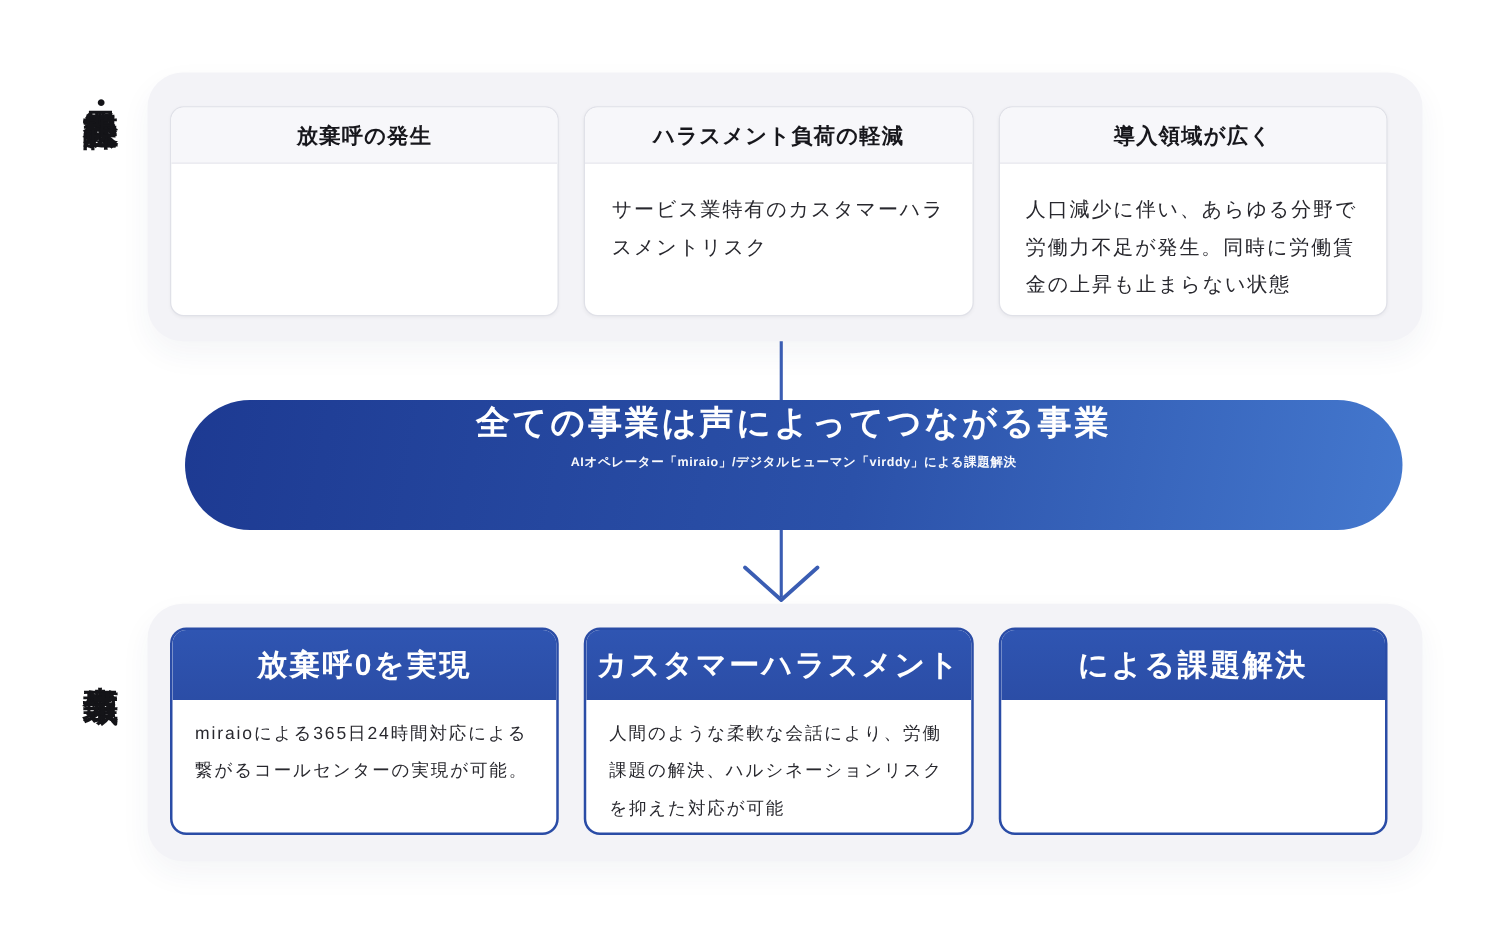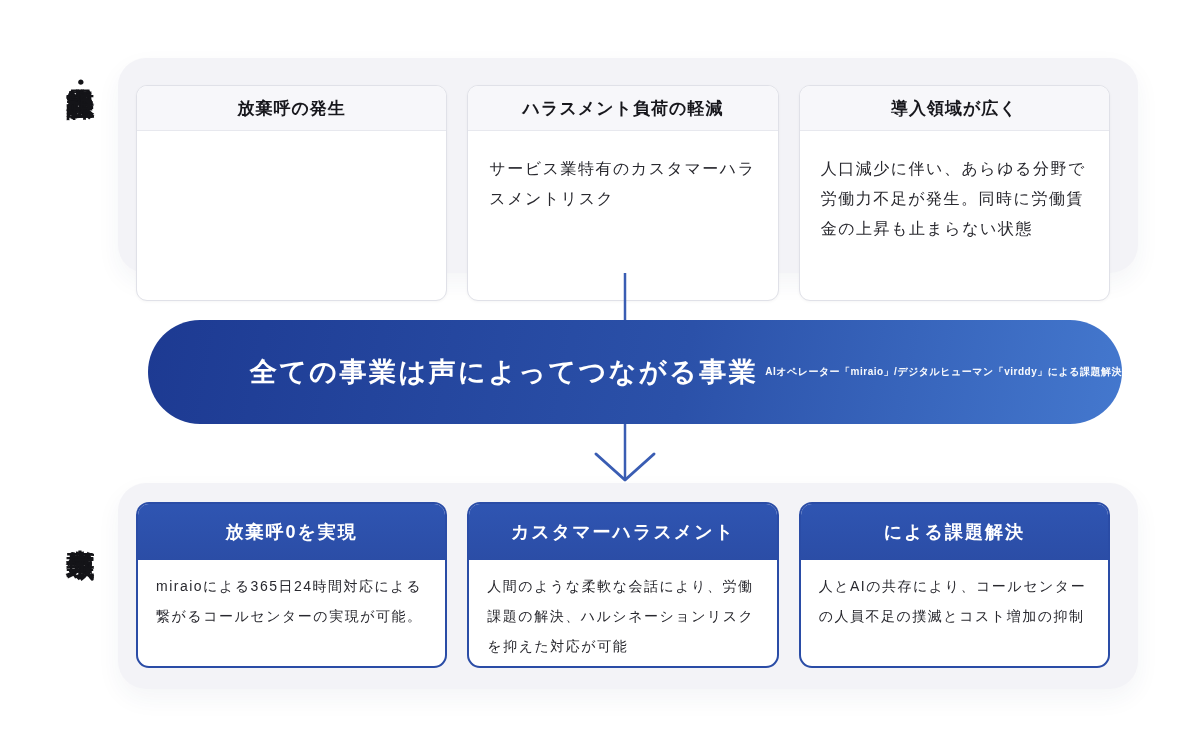--- a/index.html
+++ b/index.html
@@ -22,21 +22,21 @@
     position:absolute;left:118px;width:1020px;
     background:#f3f3f7;border-radius:28px;
     box-shadow:0 10px 24px rgba(45,55,90,0.05);
   }
   .panel-top{top:58px;height:215px;}
   .panel-bottom{top:483px;height:206px;}
   .cards{display:flex;gap:20px;padding:27px 28px 0 18px;}
   .panel-bottom .cards{padding-top:19px;}
 
   .issue-card{
-    flex:1;height:216px;background:#ffffff;
+    flex:1;height:168px;background:#ffffff;
     border:1px solid #e0e1e8;border-radius:11px;
     overflow:hidden;box-shadow:0 1px 3px rgba(0,0,0,0.04);
     box-sizing:border-box;
   }
   .issue-card .hd{
     height:44px;display:flex;align-items:center;justify-content:center;
     background:#f7f7fa;border-bottom:1px solid #e7e8ee;
     font-size:17px;font-weight:700;letter-spacing:1px;color:#17171c;
   }
   .issue-card .bd{
@@ -46,32 +46,32 @@
 
   .domain-card{
     flex:1;height:166px;background:#ffffff;
     border:2px solid #2a4ca6;border-radius:13px;
     overflow:hidden;display:flex;flex-direction:column;
     box-sizing:border-box;
   }
   .domain-card .hd{
     height:56px;flex:none;display:flex;align-items:center;justify-content:center;
     background:linear-gradient(180deg,#2f55b2,#2b4da6);
-    color:#ffffff;font-size:18px;font-weight:700;letter-spacing:2px;
+    color:#ffffff;font-size:24px;font-weight:700;letter-spacing:2px;
   }
   .domain-card .bd{
     padding:11px 18px 0;
     font-size:14px;line-height:30px;letter-spacing:1.5px;color:#28282e;
   }
 
   .banner{
     position:absolute;left:148px;top:320px;width:974px;height:104px;
     border-radius:52px;
     background:linear-gradient(100deg,#1d3a92 0%,#2b51a9 55%,#4478ce 100%);
-    display:flex;flex-direction:row;align-items:center;justify-content:flex-end;
+    display:flex;flex-direction:column;align-items:center;justify-content:flex-start;
     gap:7px;color:#ffffff;
   }
   .banner .t{font-size:27px;font-weight:700;letter-spacing:2.5px;}
   .banner .s{font-size:10px;font-weight:700;letter-spacing:0.5px;opacity:0.97;}
 
   svg.flow{position:absolute;left:0;top:0;pointer-events:none;}
 </style>
 </head>
 <body>
 
@@ -111,16 +111,15 @@
     <div class="domain-card">
       <div class="hd">放棄呼0を実現</div>
       <div class="bd">miraioによる365日24時間対応による繋がるコールセンターの実現が可能。</div>
     </div>
     <div class="domain-card">
       <div class="hd">カスタマーハラスメント</div>
       <div class="bd">人間のような柔軟な会話により、労働課題の解決、ハルシネーションリスクを抑えた対応が可能</div>
     </div>
     <div class="domain-card">
       <div class="hd">による課題解決</div>
-      <div class="bd">人とAIの共存により、コールセンターの人員不足の撲滅とコスト増加の抑制</div>
     </div>
   </div>
 </div>
 
 </body></html>

